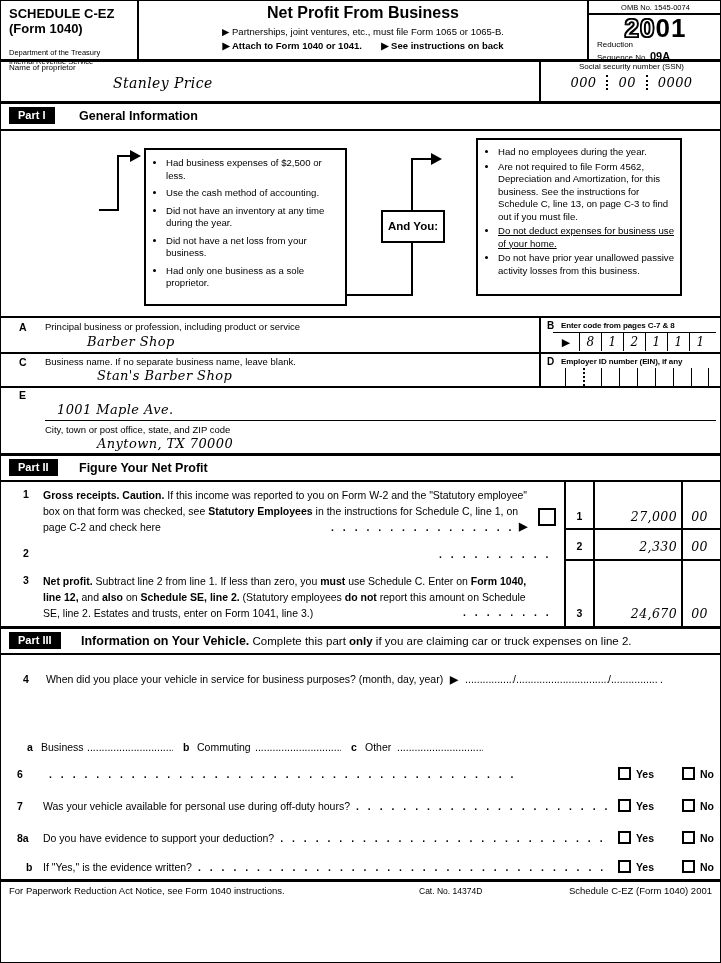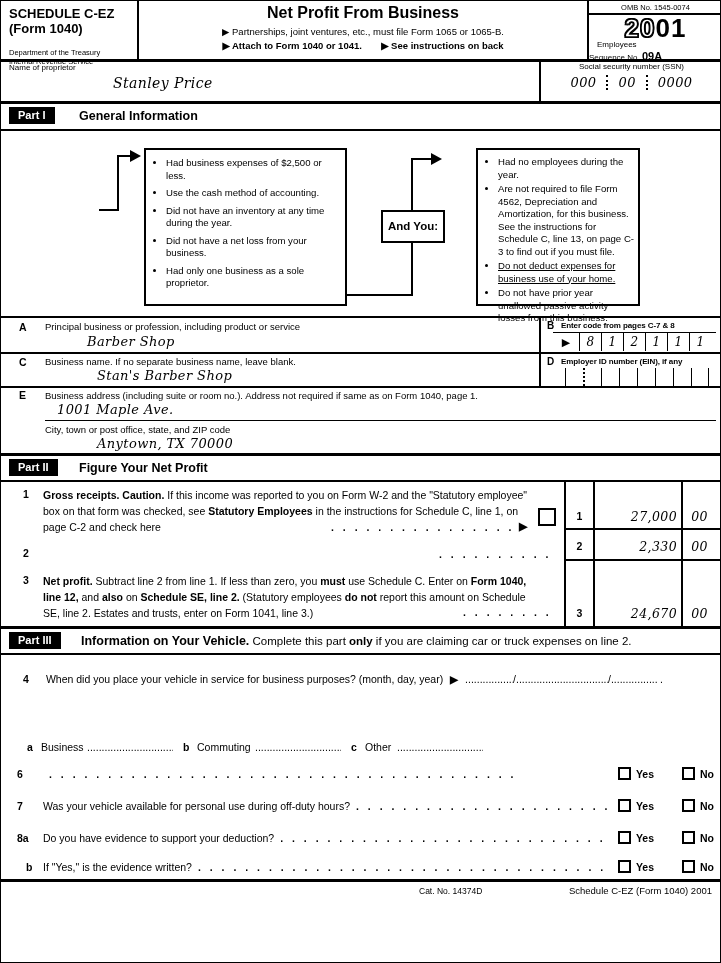--- a/index.html
+++ b/index.html
@@ -52,22 +52,22 @@
     <div class="b" style="font-size:9.5px; margin-top:3px;">
       <span>▶ Attach to Form 1040 or 1041.</span>
       <span style="display:inline-block; width:14px;"></span>
       <span>▶ See instructions on back</span>
     </div>
   </div>
 
   <div class="abs" style="left:586px; top:0; width:135px; height:58px; border-left:2px solid #000;">
     <div style="font-size:7.5px; text-align:center; padding:2px 0 1px; border-bottom:2px solid #000;">OMB No. 1545-0074</div>
     <div class="b" style="font-size:26px; line-height:26px; text-align:center; letter-spacing:1px;"><span class="yr-outline">20</span><span>01</span></div>
-    <div style="font-size:8px; padding-left:8px; line-height:8.5px;">Employees</div>
-    <div style="font-size:8px; ">
+    <div style="font-size:8px; padding-left:8px; line-height:8.5px;">Reduction</div>
+    <div style="font-size:8px; padding-left:8px;">
       <span>Sequence No.</span>
       <span class="b" style="font-size:11px;">09A</span>
     </div>
   </div>
   <div class="hl" style="left:0; top:58px; width:721px; height:3px;"></div>
 
   <div class="abs" style="left:8px; top:62px; font-size:8px;">Name of proprietor</div>
   <div class="abs hand" style="left:112px; top:74px; font-size:14px;">Stanley Price</div>
   <div class="abs" style="left:538px; top:58px; width:183px; height:42px; border-left:2px solid #000;">
     <div style="font-size:8px; text-align:center; padding-top:3px;">Social security number (SSN)</div>
@@ -101,21 +101,21 @@
     </ul>
   </div>
 
   <div class="hl" style="left:345px; top:293px; width:67px; height:2px;"></div>
   <div class="hl" style="left:410px; top:158px; width:2px; height:137px;"></div>
   <div class="hl" style="left:410px; top:157px; width:22px; height:2px;"></div>
   <div class="tri-r" style="left:430px; top:152px;"></div>
 
   <div class="fbox b" style="left:380px; top:209px; width:64px; height:33px; text-align:center; font-size:11.5px; line-height:29px; z-index:2;">And You:</div>
 
-  <div class="fbox" style="left:475px; top:147px; width:164px; height:158px;">
+  <div class="fbox" style="left:475px; top:137px; width:206px; height:158px;">
     <ul style="margin-top:6px;">
       <li style="margin-bottom:2px;">Had no employees during the year.</li>
       <li style="margin-bottom:2px;">Are not required to file Form 4562, Depreciation and Amortization, for this business. See the instructions for Schedule C, line 13, on page C-3 to find out if you must file.</li>
       <li style="margin-bottom:2px;text-decoration:underline;">Do not deduct expenses for business use of your home.</li>
       <li style="margin-bottom:0;">Do not have prior year unallowed passive activity losses from this business.</li>
     </ul>
   </div>
 
   <div class="hl" style="left:0; top:315px; width:721px; height:2px;"></div>
   <div class="hl" style="left:538px; top:315px; width:2px; height:71px;"></div>
@@ -152,21 +152,20 @@
     <span class="eincell"></span>
     <span class="eincell"></span>
     <span class="eincell"></span>
     <span class="eincell"></span>
     <span class="eincell" style="border-right:1.5px solid #000;"></span>
   </div>
 
   <div class="hl" style="left:0; top:385px; width:721px; height:2px;"></div>
 
   <div class="abs letter" style="left:18px; top:388px;">E</div>
-  <div class="abs lbl" style="left:44px; top:389px;">Business address (including suite or room no.). Address not required if same as on Form 1040, page 1.</div>
   <div class="abs hand" style="left:56px; top:401px; font-size:13px;">1001 Maple Ave.</div>
   <div class="hl" style="left:44px; top:419px; width:671px; height:1px;"></div>
 
   <div class="abs lbl" style="left:44px; top:423px;">City, town or post office, state, and ZIP code</div>
   <div class="abs hand" style="left:96px; top:435px; font-size:13px;">Anytown, TX 70000</div>
 
   <div class="hl" style="left:0; top:452px; width:721px; height:3px;"></div>
 
   <div class="ptag" style="left:8px; top:458px;">Part II</div>
   <div class="phead" style="left:78px; top:460px;">Figure Your Net Profit</div>
@@ -279,16 +278,17 @@
         <span class="cb"></span>
         <span>Yes</span>
       </span>
     <span class="yn">
         <span class="cb"></span>
         <span>No</span>
       </span>
   </div>
 
   <div class="hl" style="left:0; top:878px; width:721px; height:3px;"></div>
+  <div class="abs" style="left:8px; top:884px; font-size:9.5px;">For Paperwork Reduction Act Notice, see Form 1040 instructions.</div>
   <div class="abs" style="left:418px; top:885px; font-size:8.5px;">Cat. No. 14374D</div>
   <div class="abs" style="right:8px; top:884px; font-size:9.5px;">Schedule C-EZ (Form 1040) 2001</div>
 
 </div>
 
 </body></html>

